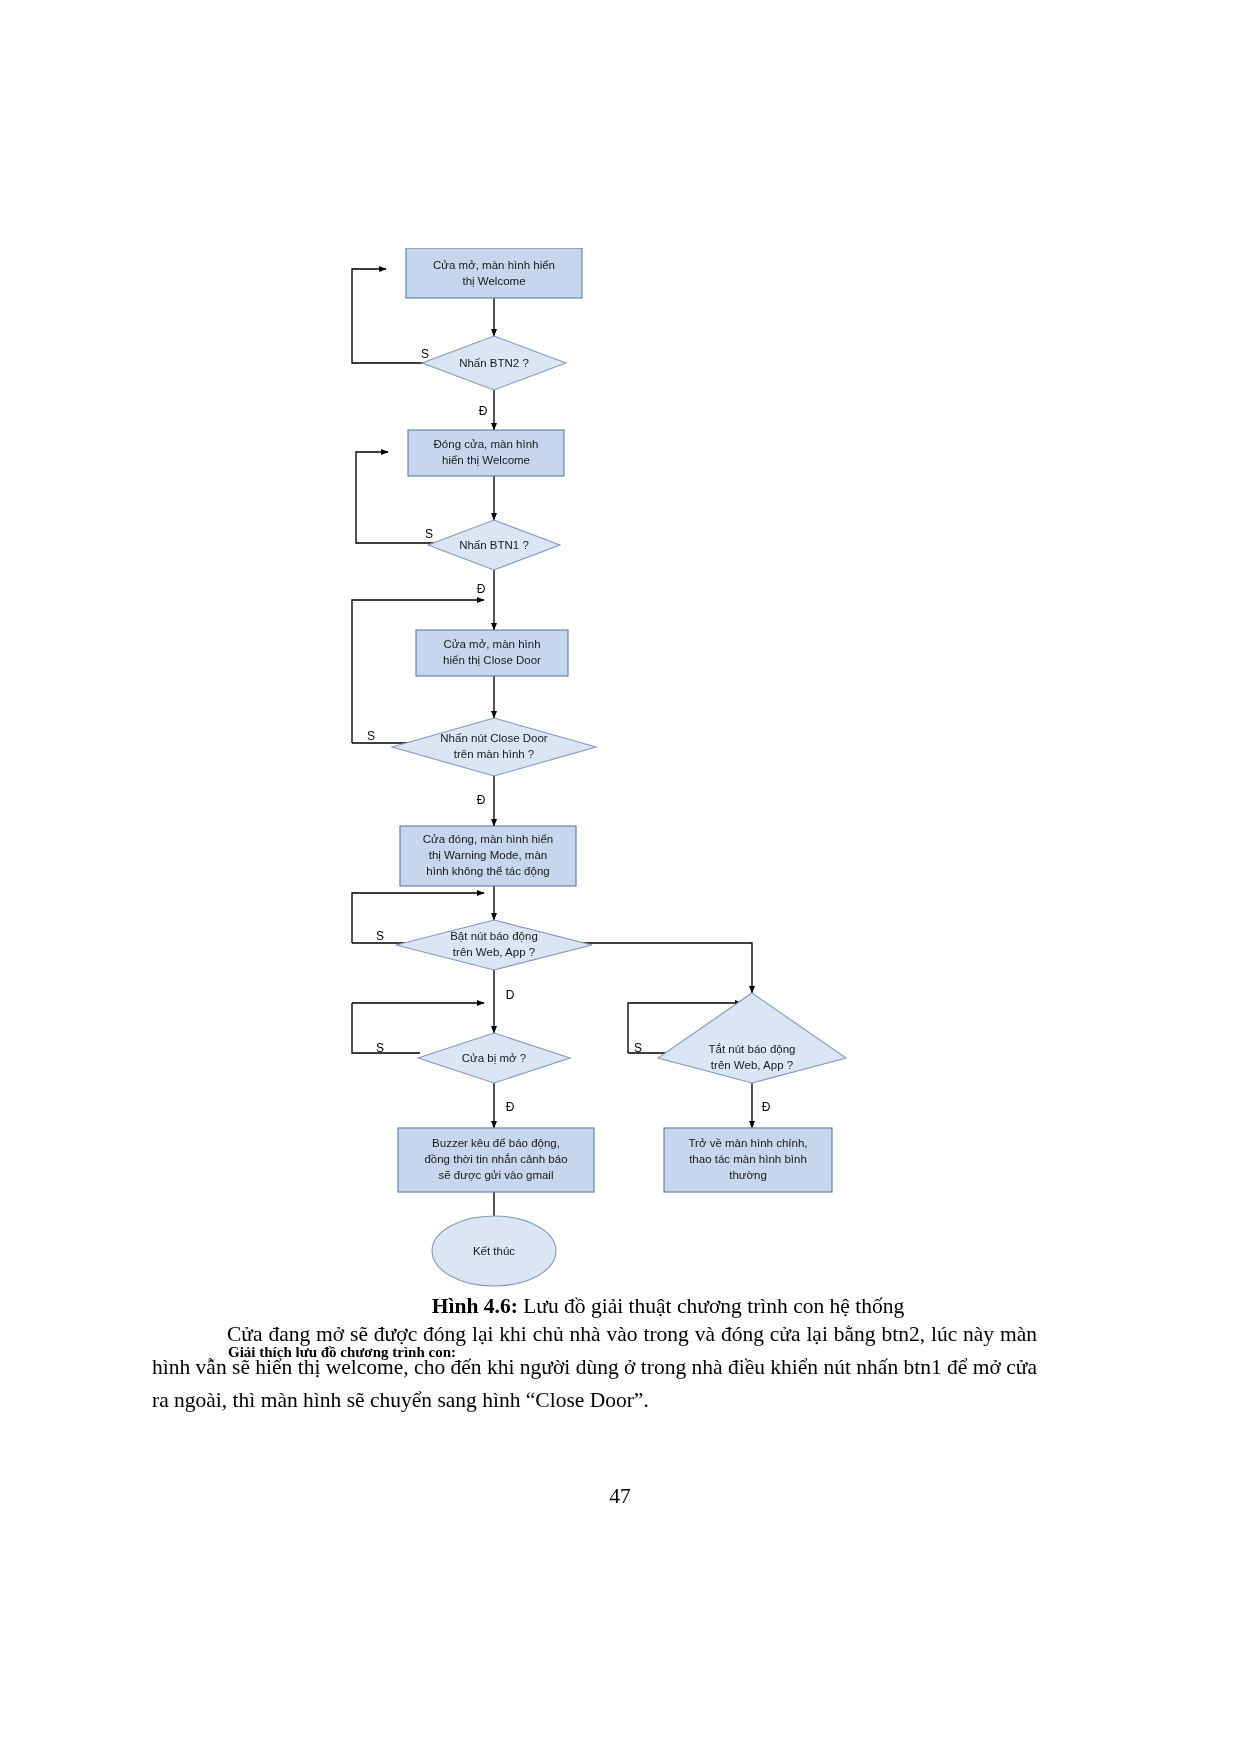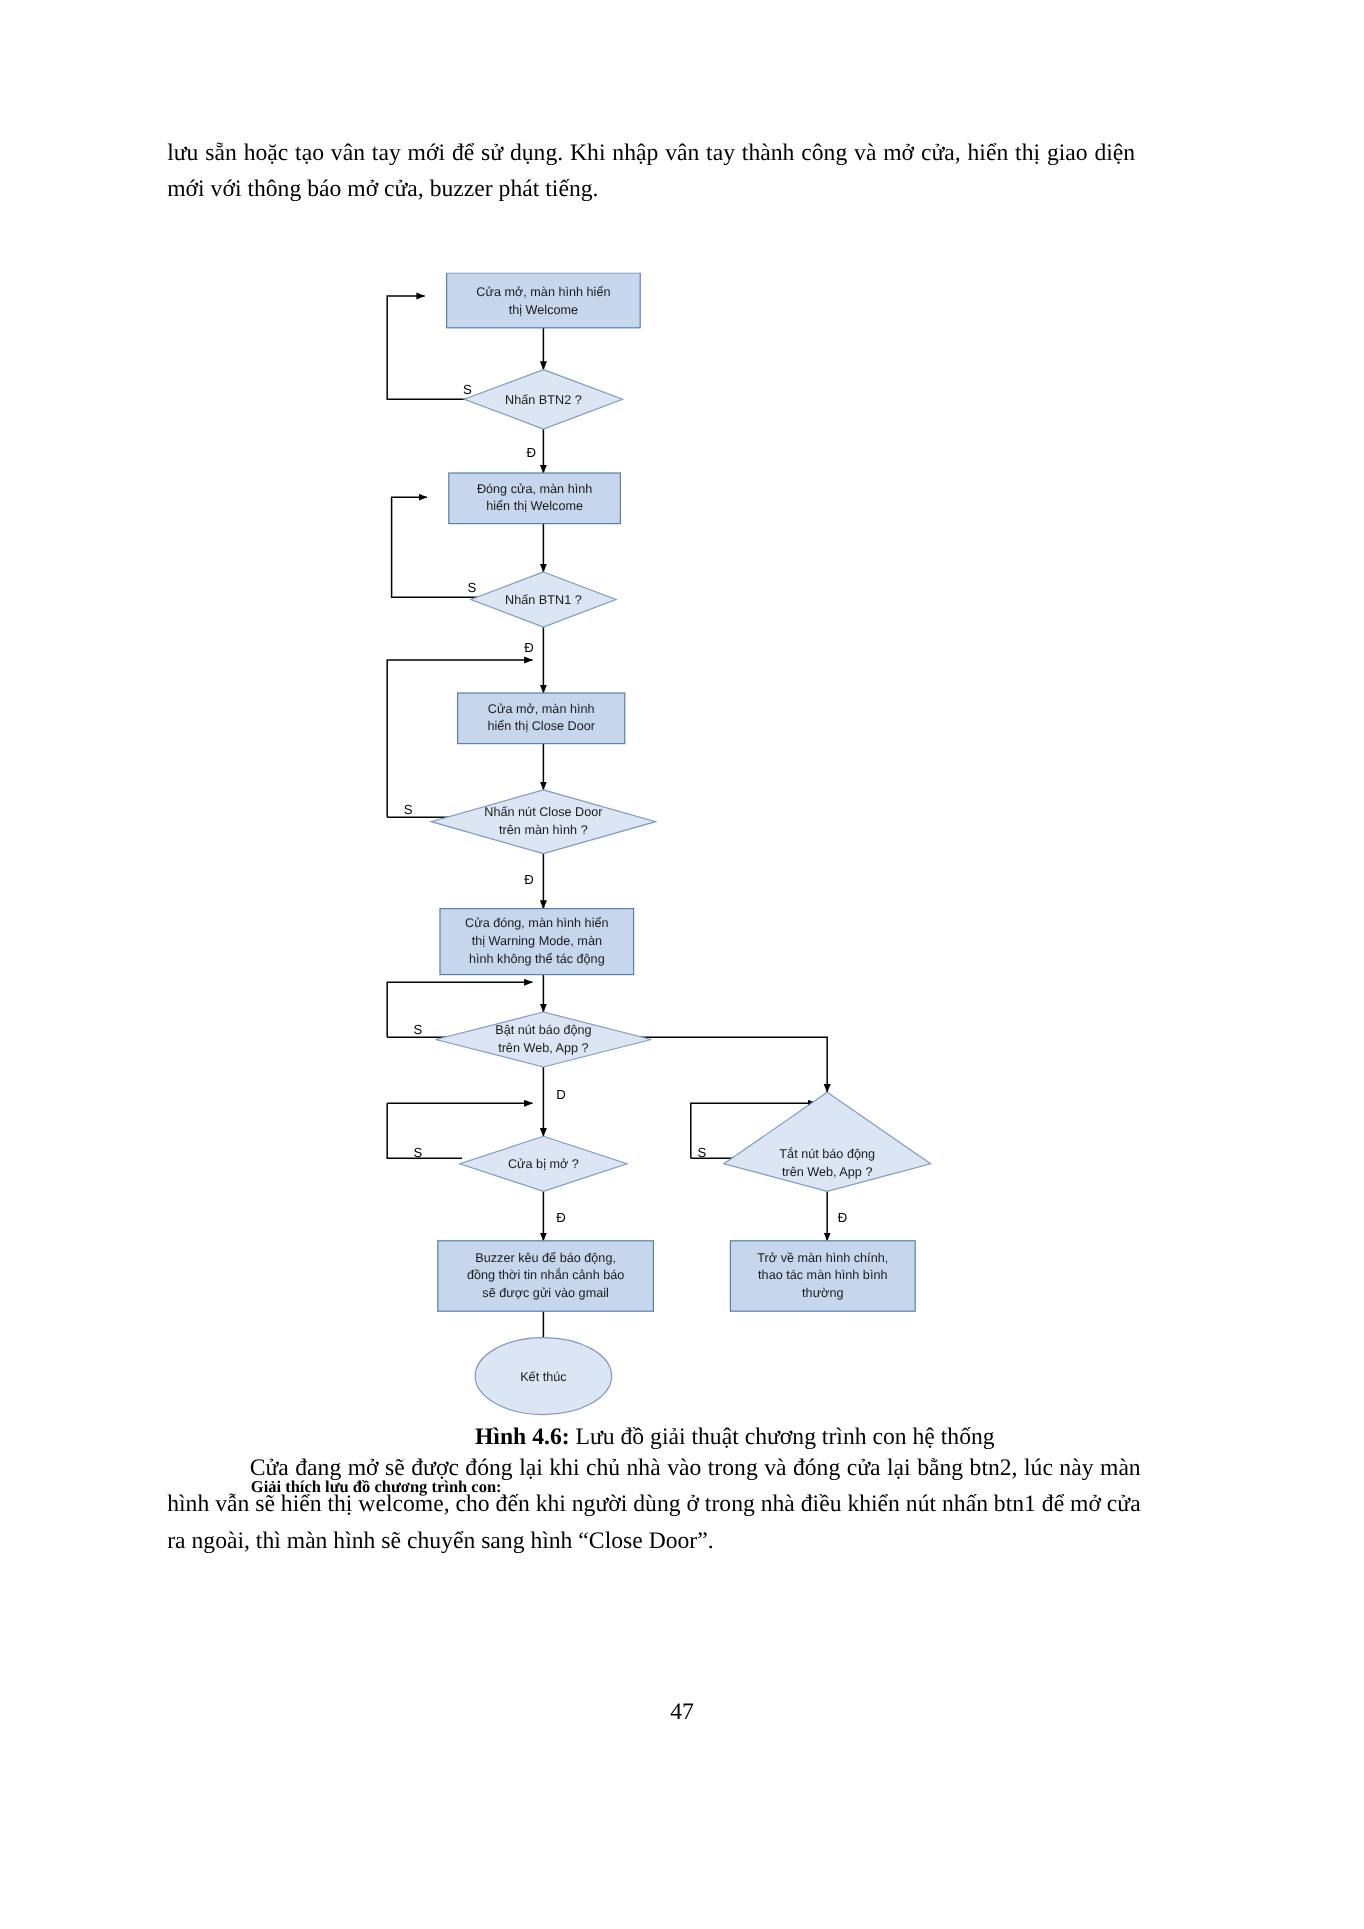--- a/index.html
+++ b/index.html
@@ -43,21 +43,21 @@
   .explain-head{
     position:absolute;
     left:228px; top:1344px;
     font-family:"Liberation Serif", serif;
     font-weight:bold;
     font-size:15px;
   }
   .para-bottom{ left:152px; top:1296px; width:885px; }
   .para-bottom .indent{ display:inline-block; width:75px; }
   .pagenum{
-    position:absolute; left:0; top:1544px; width:1240px;
+    position:absolute; left:0; top:1484px; width:1240px;
     text-align:center;
     font-family:"Liberation Serif", serif;
     font-size:21.5px;
   }
 
   
   #flow{position:absolute;left:0;top:248px;width:1184px;height:1040px;}
   #flow svg{display:block;}
   .fc-text{
     font-family:"Liberation Sans", sans-serif;
@@ -75,21 +75,20 @@
   .node-box{ fill:#c6d6ec; stroke:#5c7fae; stroke-width:1.1; }
   .node-dia{ fill:#dbe5f3; stroke:#7d9bc1; stroke-width:1.1; }
   .node-ell{ fill:#dbe5f3; stroke:#7d9bc1; stroke-width:1.1; }
   .edge{ stroke:#000; stroke-width:1.35; fill:none; }
 </style>
 </head>
 <body>
 
 <div class="page">
 
-  <p class="para para-top">lưu sẵn hoặc tạo vân tay mới để sử dụng. Khi nhập vân tay thành công và mở cửa, hiển thị giao diện mới với thông báo mở cửa, buzzer phát tiếng.</p>
 
 
   <div id="flow">
     <svg width="1240" height="1040" viewBox="0 0 1240 1040" xmlns="http://www.w3.org/2000/svg">
       <defs>
         <marker id="arr" markerWidth="9" markerHeight="9" refX="7.5" refY="3.2" orient="auto" markerUnits="userSpaceOnUse">
           <path d="M0,0 L8,3.2 L0,6.4 z" fill="#000"></path>
         </marker>
       </defs>
 

